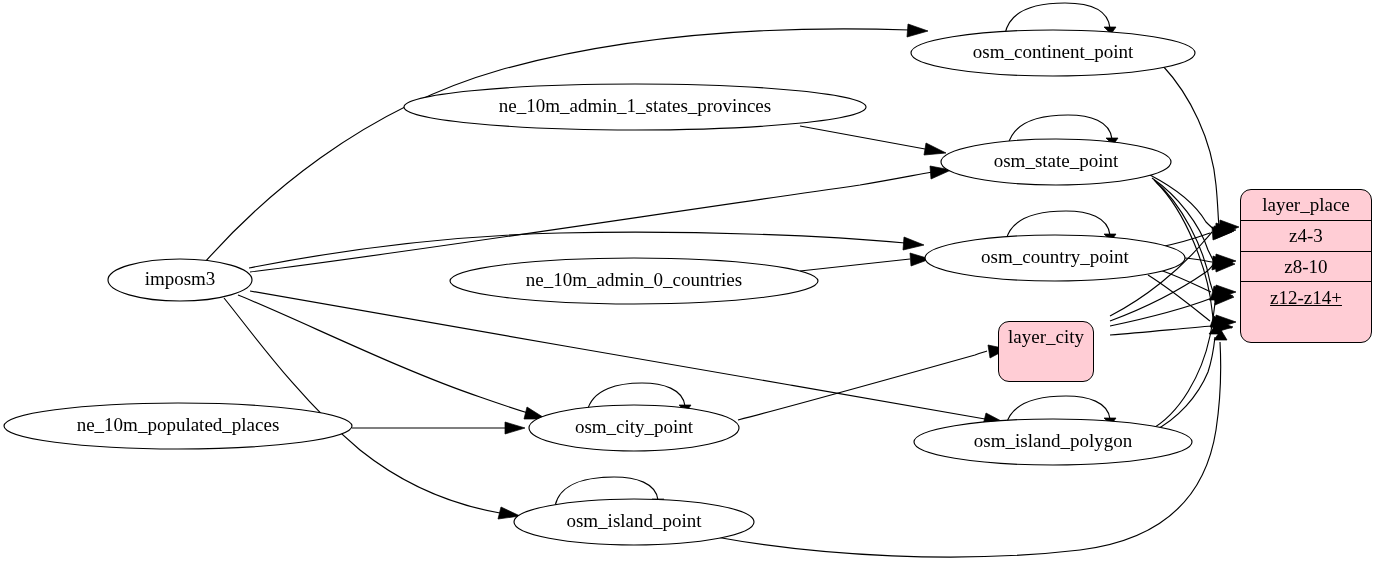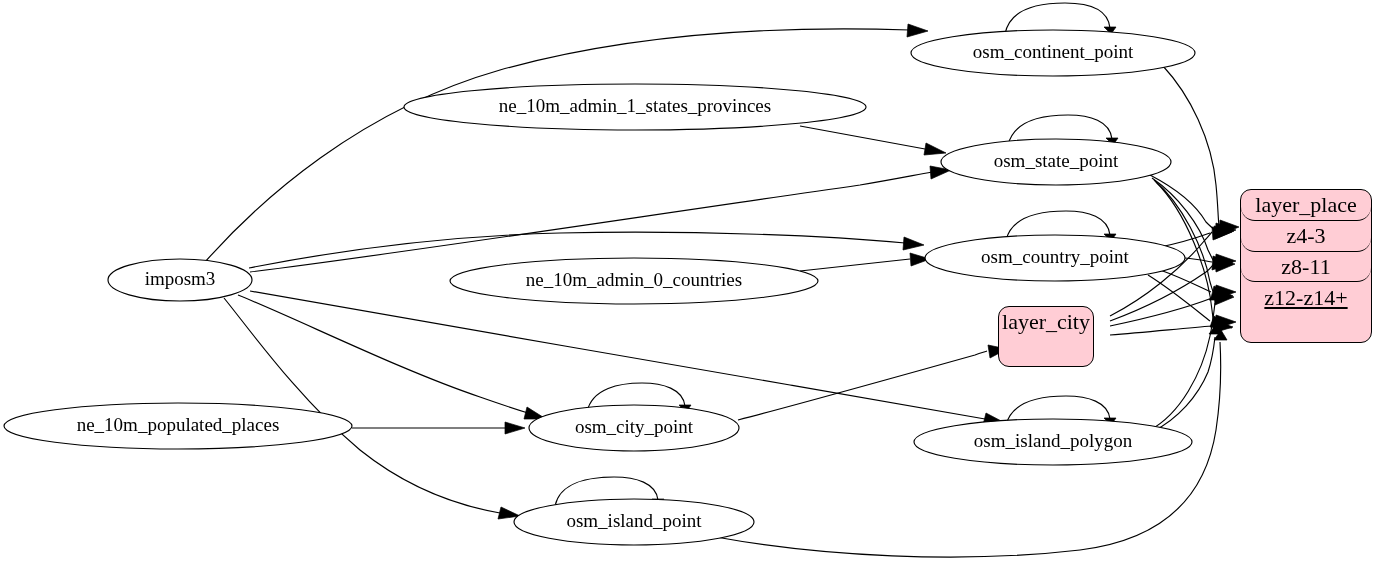--- a/index.html
+++ b/index.html
@@ -49,27 +49,26 @@
     border-radius: 11px;
     background: #ffcdd5;
     box-sizing: border-box;
     overflow: hidden;
   }
   .record-row {
     display: flex;
     align-items: center;
     justify-content: center;
     font-family: "Liberation Serif", "DejaVu Serif", serif;
-    font-size: 22px;
+    font-size: 19px;
     color: #000000;
     border-bottom: 1.2px solid #000000;
     box-sizing: border-box;
     white-space: nowrap;
     padding: 1px 6px;
-    border-radius: 14px;
   }
   .record-row:last-child {
     border-bottom: none;
   }
 </style>
 </head>
 <body>
 
 <div id="graph-canvas">
 
@@ -275,21 +274,21 @@
         <ellipse class="node-ellipse" cx="634" cy="522" rx="120" ry="23"></ellipse>
         <text class="node-label" x="634" y="523">osm_island_point</text>
       </g>
 
     </g>
   </svg>
 
   <div class="record-box" style="left:1240px; top:189px; width:132px; height:154px;">
     <div class="record-row" style="height:31px;">layer_place</div>
     <div class="record-row" style="height:31px;">z4-3</div>
-    <div class="record-row" style="height:30px;">z8-11</div>
+    <div class="record-row" style="height:30px;">z8-10</div>
     <div class="record-row" style="height:31px;text-decoration:underline;">z12-z14+</div>
   </div>
 
-  <div class="record-box" style="left:998px; top:306px; width:96px; height:61px;">
+  <div class="record-box" style="left:998px; top:321px; width:96px; height:61px;">
     <div class="record-row" style="height:30px;">layer_city</div>
   </div>
 
 </div>
 
 </body></html>

